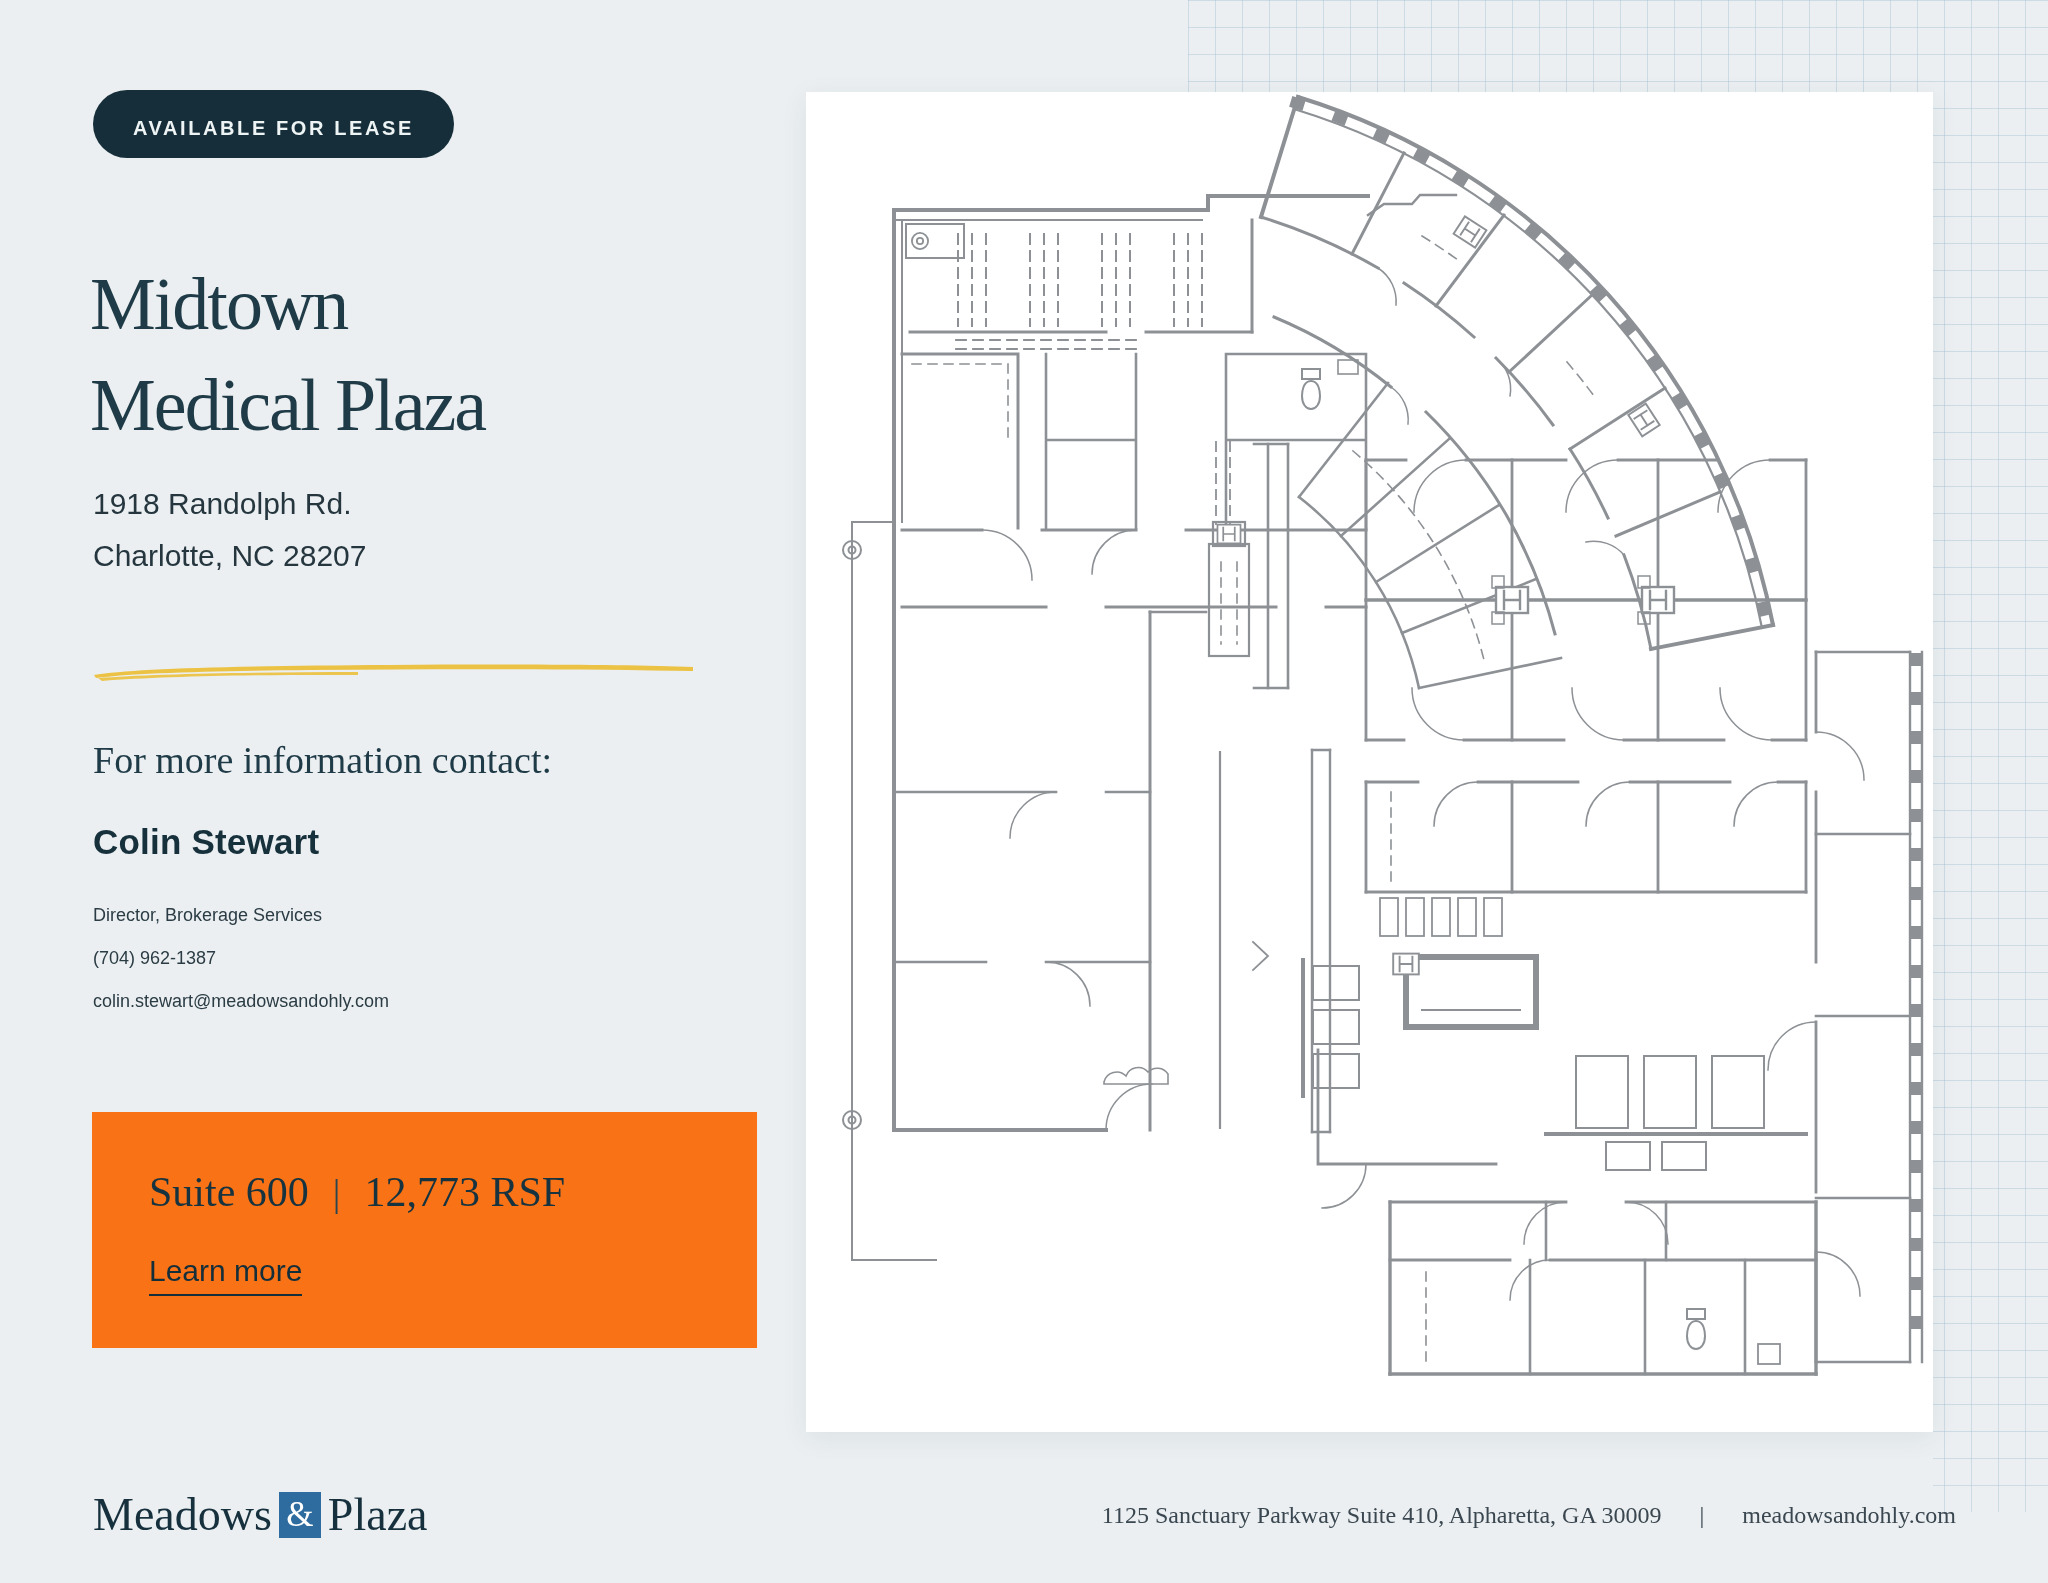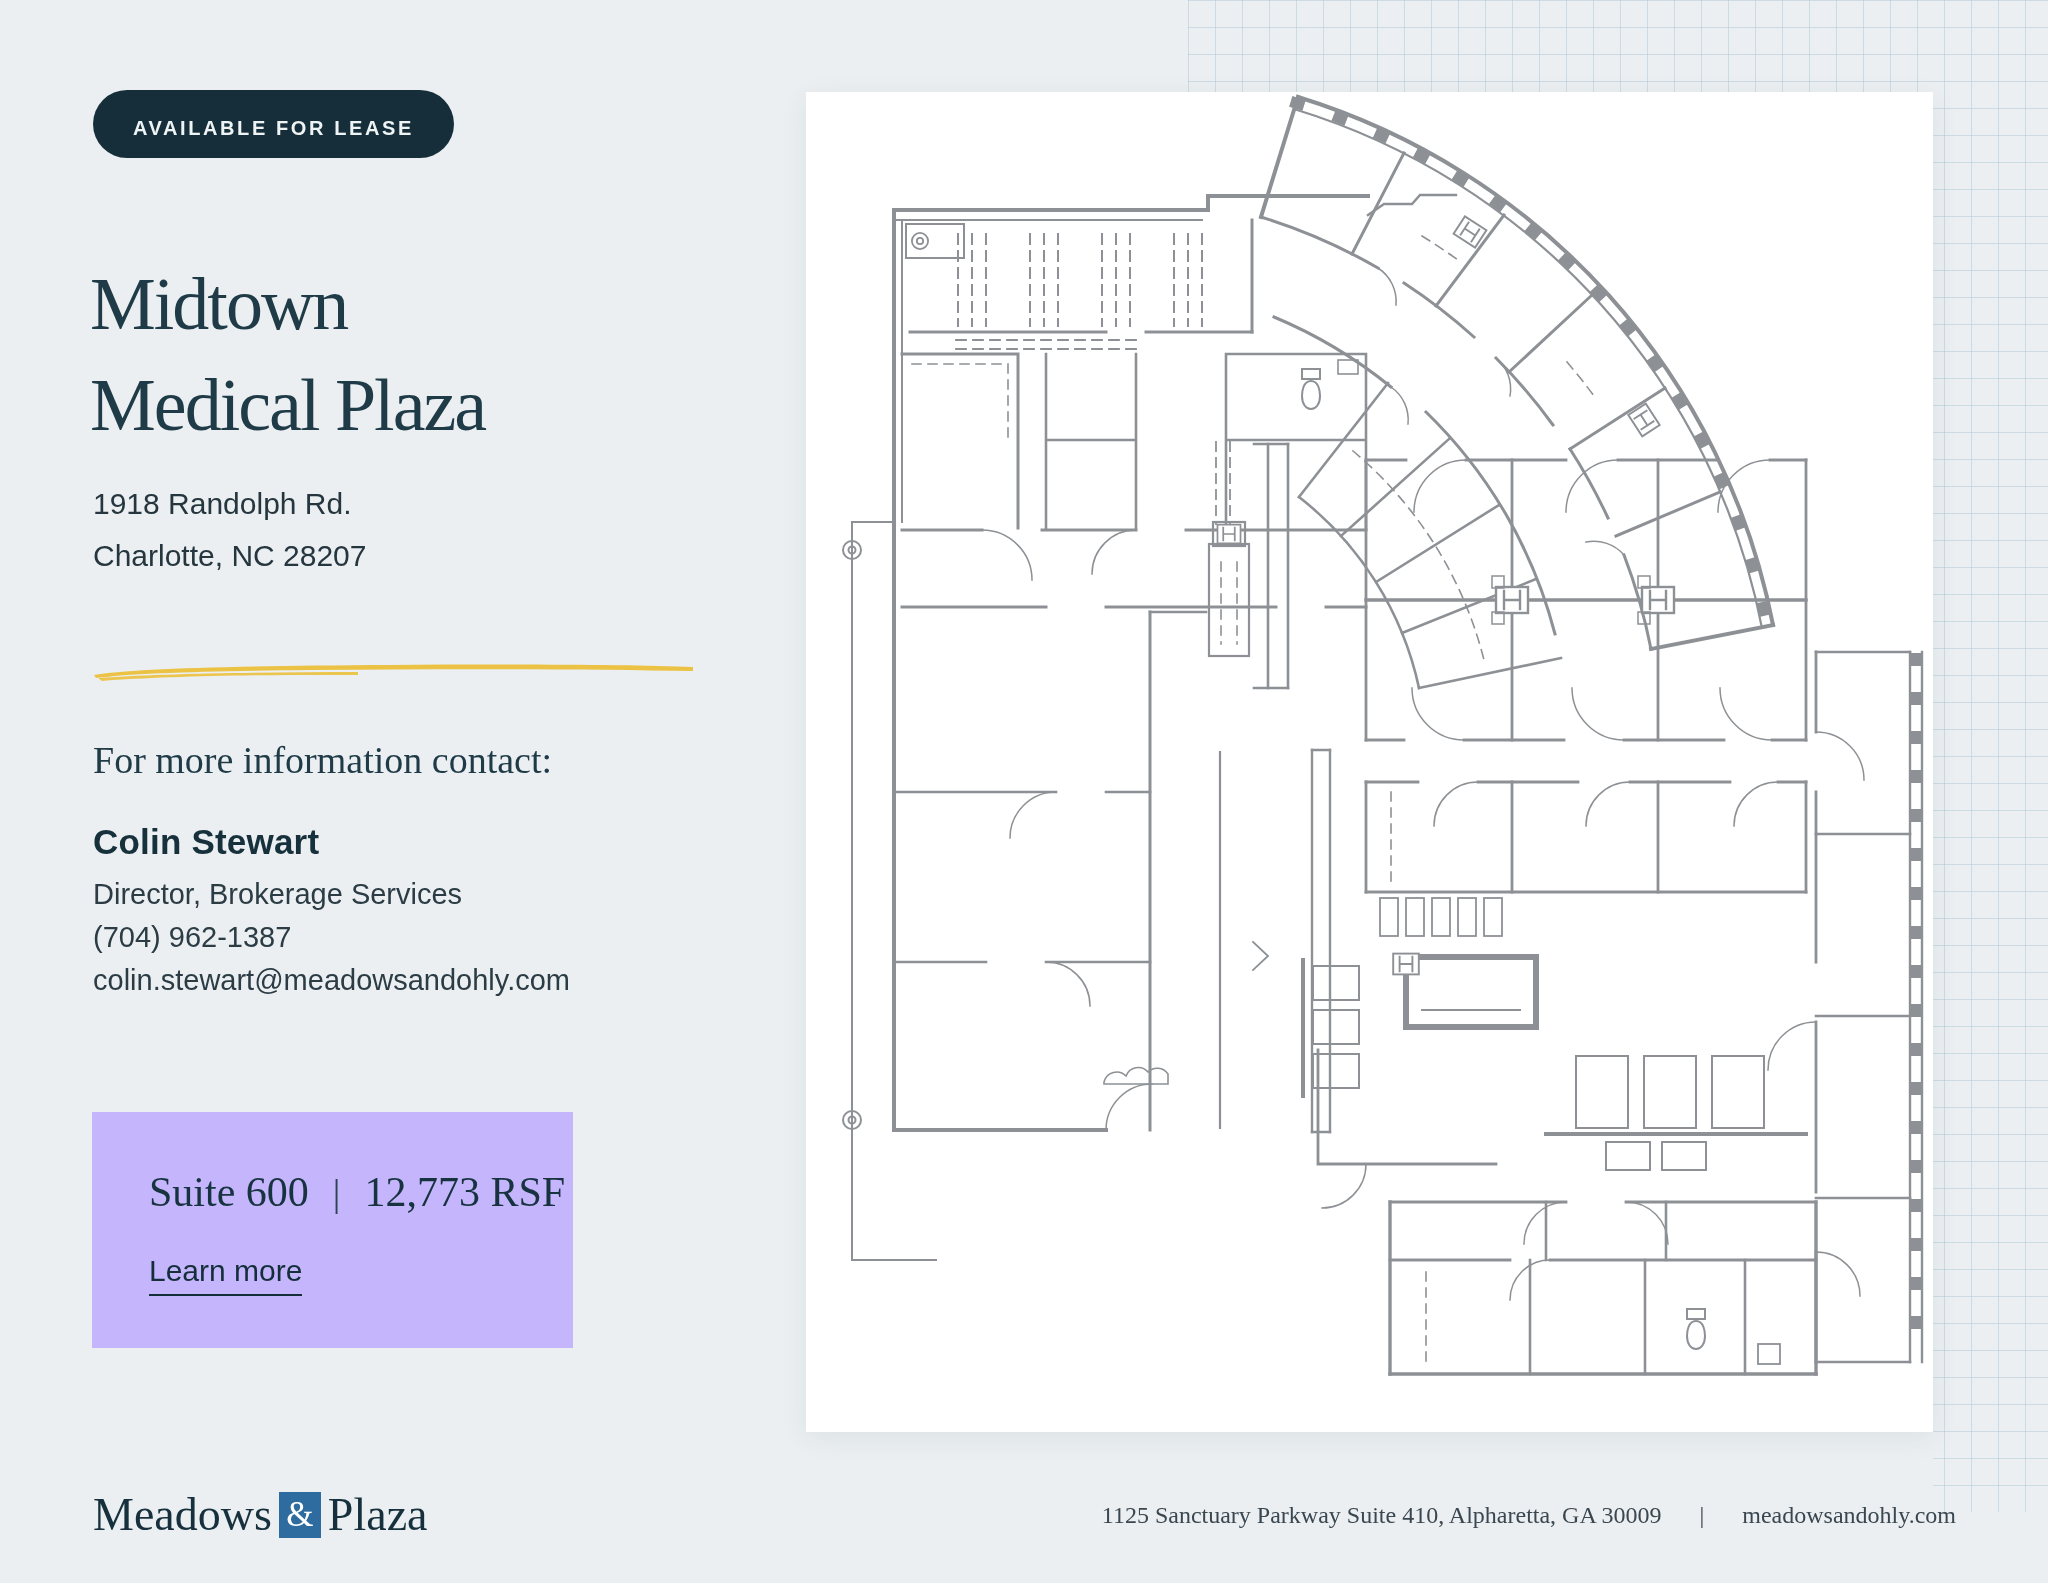--- a/index.html
+++ b/index.html
@@ -35,26 +35,26 @@
   .brush { position:absolute; left:90px; top:658px; }
   .contact-heading {
     position:absolute; left:93px; top:738px;
     font-family:"Liberation Serif", serif; font-size:38px; color:#1f3b47;
   }
   .contact-name {
     position:absolute; left:93px; top:822px;
     font-size:35px; font-weight:700; color:#16303c; letter-spacing:0.2px;
   }
   .contact-details {
-    position:absolute; left:93px; top:873px;
-    font-size:29px; line-height:43px; color:#2b3c45;
+    position:absolute; left:93px; top:894px;
+    font-size:18px; line-height:43px; color:#2b3c45;
   }
   .suite-box {
-    position:absolute; left:92px; top:1112px; width:481px; height:236px;
-    background:#c4b5fd;
+    position:absolute; left:92px; top:1112px; width:665px; height:236px;
+    background:#f97316;
   }
   .suite-line {
     position:absolute; left:57px; top:56px;
     font-family:"Liberation Serif", serif; font-size:42px; color:#17333f;
     display:flex; align-items:baseline;
   }
   .suite-line .sep { margin:0 24px; font-size:38px; color:#2a4450; }
   .learn-more {
     position:absolute; left:57px; top:142px; display:inline-block;
     font-size:30px; color:#142e3a; text-decoration:none;

